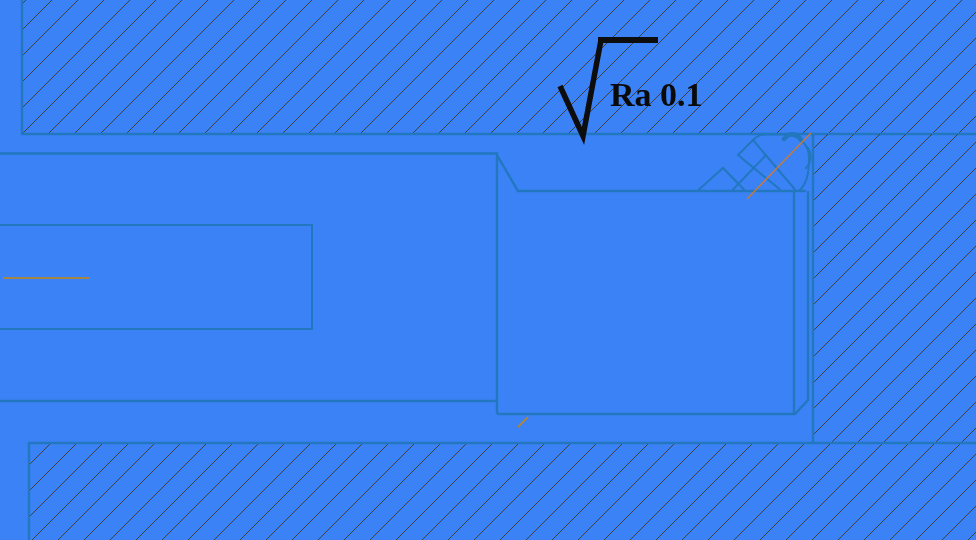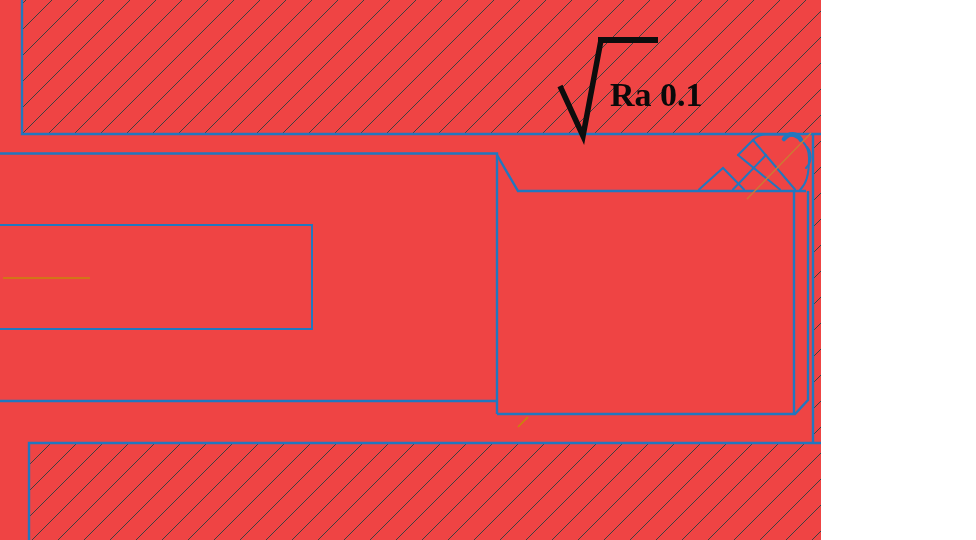--- a/index.html
+++ b/index.html
@@ -1,16 +1,16 @@
 <!DOCTYPE html>
 <html><head>
 <meta charset="utf-8">
 <style>
   html,body{margin:0;padding:0;background:#ffffff;}
-  .stage{position:relative;width:821px;height:540px;background:#ef4444;overflow:hidden;
+  .stage{position:relative;width:976px;height:540px;background:#3b82f6;overflow:hidden;
          font-family:"Liberation Sans",sans-serif;}
   svg{display:block;}
   .outline{stroke:#2277bf;stroke-width:2.4;fill:none;stroke-linecap:butt;stroke-linejoin:miter;}
   .outline-thin{stroke:#2277bf;stroke-width:2;fill:none;stroke-linecap:butt;stroke-linejoin:miter;}
   .sealline{stroke:#2277bf;stroke-width:2;fill:none;stroke-linecap:round;}
   .seallip{stroke:#2277bf;stroke-width:4.5;fill:none;stroke-linecap:round;}
   .orangeline{stroke:#c8860a;stroke-width:1.6;fill:none;}
   .sealcenter{stroke:#cc7a33;stroke-width:1.3;fill:none;}
   .symbol{stroke:#0d0d0d;stroke-width:5.5;fill:none;stroke-linecap:butt;stroke-linejoin:miter;}
   .symbolbar{stroke:#0d0d0d;stroke-width:6;fill:none;stroke-linecap:butt;}

